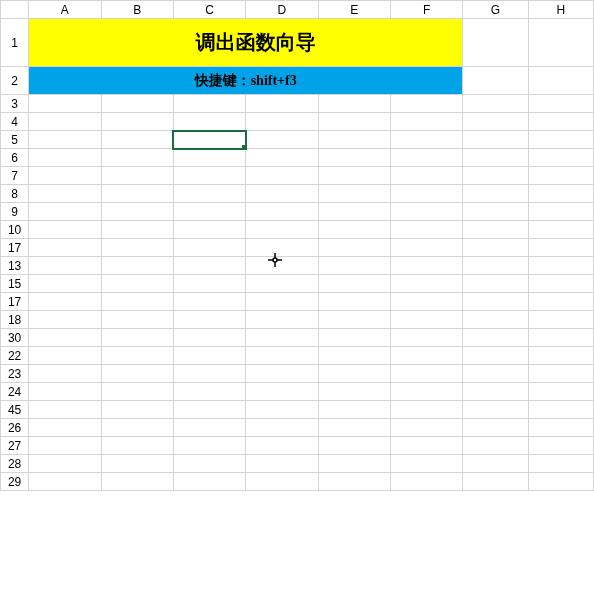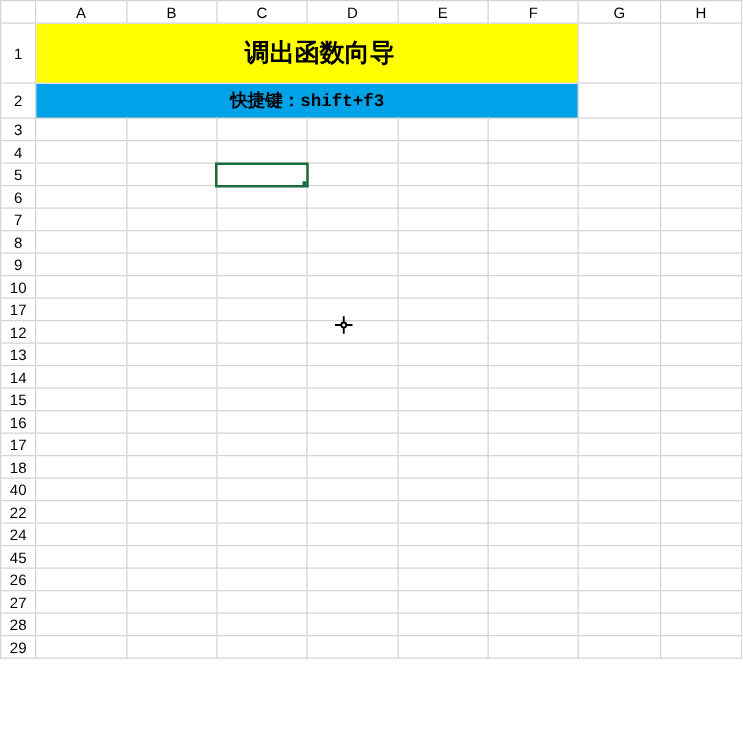--- a/index.html
+++ b/index.html
@@ -71,21 +71,21 @@
     color: #000;
     font-family: "SimHei", "Microsoft YaHei", sans-serif;
     padding-left: 20px;
   }
   
   .merged-blue {
     background: #00a2e8 !important;
     font-size: 14px;
     font-weight: bold;
     color: #000;
-    font-family: Liberation Mono, monospace;
+    font-family: Liberation Serif, serif;
   }
   
   .selected-cell {
     outline: 2px solid #1a6b3e;
     outline-offset: -1px;
     position: relative;
   }
   .fill-handle {
     position: absolute;
     right: -3px;
@@ -247,75 +247,42 @@
         <td></td>
           <td></td>
           <td></td>
           <td></td>
           <td></td>
           <td></td>
           <td></td>
           <td></td>
       </tr>
       <tr>
-        <th class="row-header">12</th>
-        <td></td>
-          <td></td>
-          <td></td>
-          <td></td>
-          <td></td>
-          <td></td>
-          <td></td>
-          <td></td>
-      </tr>
-      <tr>
         <th class="row-header">13</th>
         <td></td>
           <td></td>
           <td></td>
           <td></td>
           <td></td>
           <td></td>
           <td></td>
           <td></td>
       </tr>
       <tr>
-        <th class="row-header">14</th>
-        <td></td>
-          <td></td>
-          <td></td>
-          <td></td>
-          <td></td>
-          <td></td>
-          <td></td>
-          <td></td>
-      </tr>
-      <tr>
         <th class="row-header">15</th>
         <td></td>
           <td></td>
           <td></td>
           <td></td>
           <td></td>
           <td></td>
           <td></td>
           <td></td>
       </tr>
       <tr>
-        <th class="row-header">16</th>
-        <td></td>
-          <td></td>
-          <td></td>
-          <td></td>
-          <td></td>
-          <td></td>
-          <td></td>
-          <td></td>
-      </tr>
-      <tr>
         <th class="row-header">17</th>
         <td></td>
           <td></td>
           <td></td>
           <td></td>
           <td></td>
           <td></td>
           <td></td>
           <td></td>
       </tr>
@@ -324,32 +291,43 @@
         <td></td>
           <td></td>
           <td></td>
           <td></td>
           <td></td>
           <td></td>
           <td></td>
           <td></td>
       </tr>
       <tr>
-        <th class="row-header">40</th>
+        <th class="row-header">30</th>
         <td></td>
           <td></td>
           <td></td>
           <td></td>
           <td></td>
           <td></td>
           <td></td>
           <td></td>
       </tr>
       <tr>
         <th class="row-header">22</th>
+        <td></td>
+          <td></td>
+          <td></td>
+          <td></td>
+          <td></td>
+          <td></td>
+          <td></td>
+          <td></td>
+      </tr>
+      <tr>
+        <th class="row-header">23</th>
         <td></td>
           <td></td>
           <td></td>
           <td></td>
           <td></td>
           <td></td>
           <td></td>
           <td></td>
       </tr>
       <tr>

